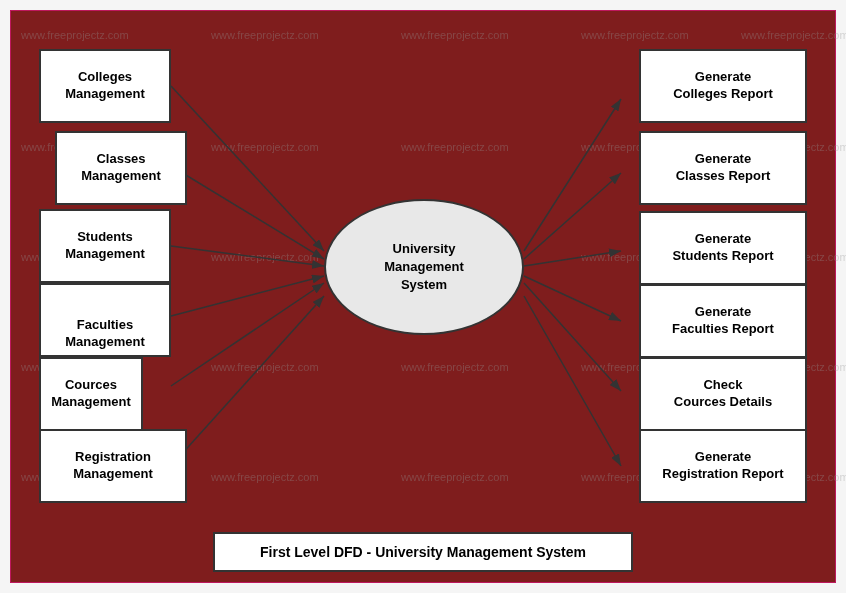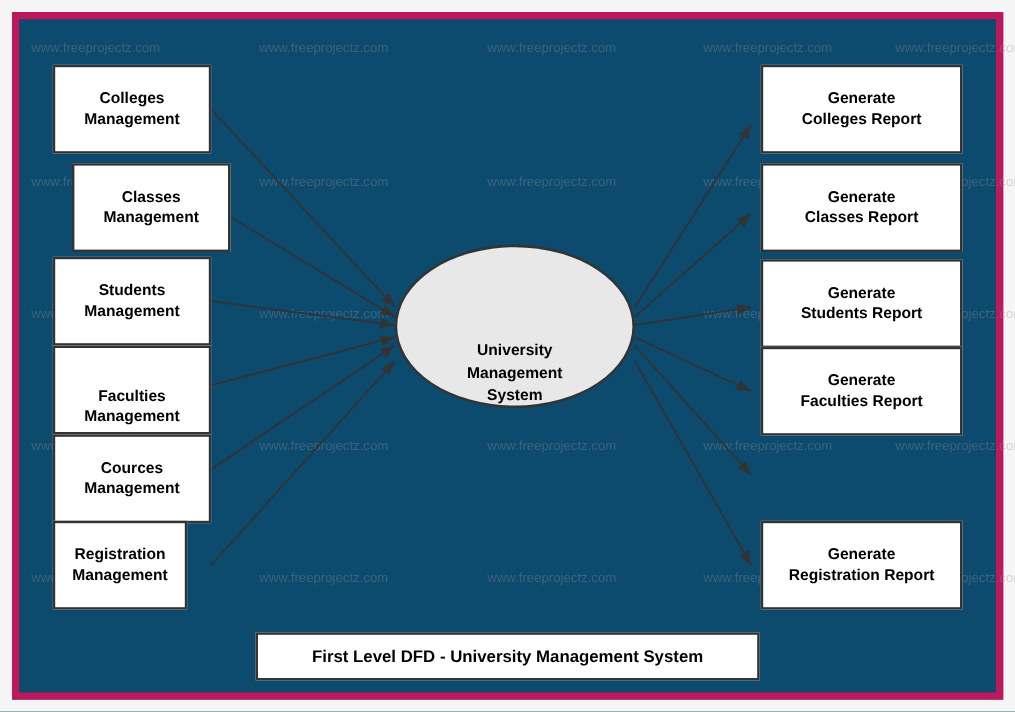--- a/index.html
+++ b/index.html
@@ -17,22 +17,22 @@
       font-size: 11px;
       white-space: nowrap;
       pointer-events: none;
     }
     .diagram-container {
       position: absolute;
       top: 10px;
       left: 10px;
       width: 826px;
       height: 573px;
-      background: #0c4a6e;
-      border: 6px solid #be185d;
+      background: #7f1d1d;
+      border: 1px solid #be185d;
     }
     .diagram-inner {
       position: relative;
       width: 100%;
       height: 100%;
     }
     
     .box {
       position: absolute;
       border: 2px solid #333;
@@ -47,21 +47,21 @@
       line-height: 1.3;
     }
     
     
     .center-ellipse {
       position: absolute;
       border: 2px solid #333;
       border-radius: 50%;
       background: #e8e8e8;
       display: flex;
-      align-items: flex-end;
+      align-items: center;
       justify-content: center;
       text-align: center;
       font-size: 13px;
       font-weight: bold;
       line-height: 1.4;
     }
     
     .caption-box {
       position: absolute;
       border: 2px solid #333;
@@ -155,25 +155,25 @@
     </div>
 
     <div class="box" style="left:28px; top:198px; width:132px; height:74px;">
       <span>Students<br>Management</span>
     </div>
 
     <div class="box" style="left:28px; top:272px; width:132px; height:74px;align-items:flex-end;">
       <span>Faculties<br>Management</span>
     </div>
 
-    <div class="box" style="left:28px; top:346px; width:132px; height:74px;">
+    <div class="box" style="left:28px; top:346px; width:104px; height:74px;">
       <span>Cources<br>Management</span>
     </div>
 
-    <div class="box" style="left:28px; top:418px; width:112px; height:74px;">
+    <div class="box" style="left:28px; top:418px; width:148px; height:74px;">
       <span>Registration<br>Management</span>
     </div>
 
     <div class="center-ellipse" style="left:313px; top:188px; width:200px; height:136px;">
       <span>University<br>Management<br>System</span>
     </div>
 
     <div class="box" style="right:28px; top:38px; width:168px; height:74px;">
       <span>Generate<br>Colleges Report</span>
     </div>
@@ -183,20 +183,23 @@
     </div>
 
     <div class="box" style="right:28px; top:200px; width:168px; height:74px;">
       <span>Generate<br>Students Report</span>
     </div>
 
     <div class="box" style="right:28px; top:273px; width:168px; height:74px;">
       <span>Generate<br>Faculties Report</span>
     </div>
 
+    <div class="box" style="right:28px; top:346px; width:168px; height:74px;">
+      <span>Check<br>Cources Details</span>
+    </div>
 
     <div class="box" style="right:28px; top:418px; width:168px; height:74px;">
       <span>Generate<br>Registration Report</span>
     </div>
 
     <div class="caption-box" style="left:50%; transform:translateX(-50%); bottom:10px; width:420px; height:40px;">
       <span>First Level DFD - University Management System</span>
     </div>
 
   </div>

